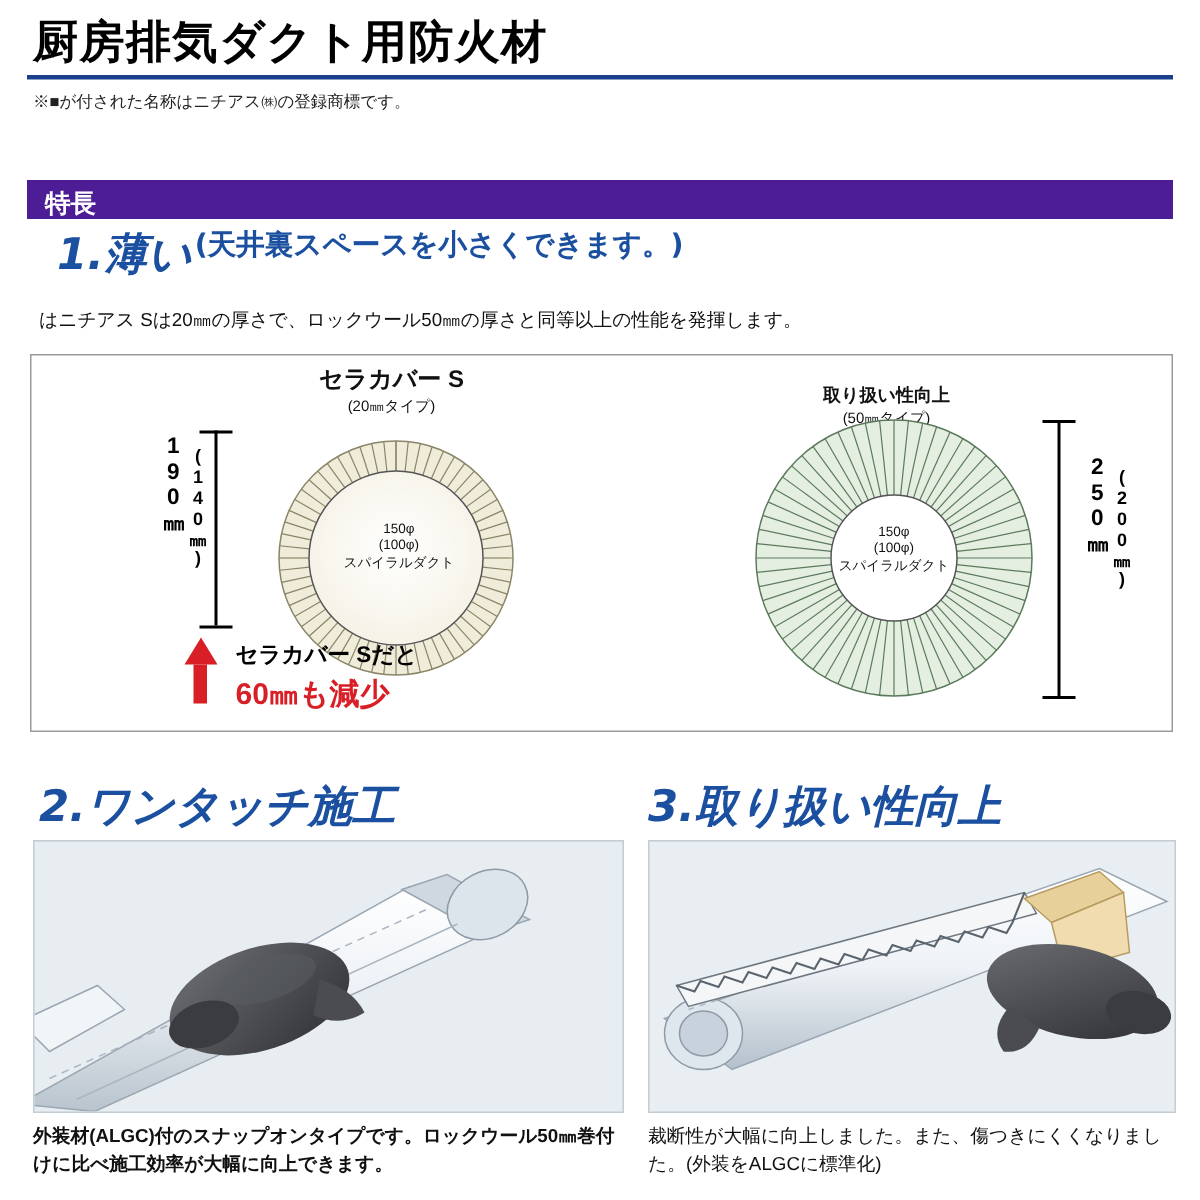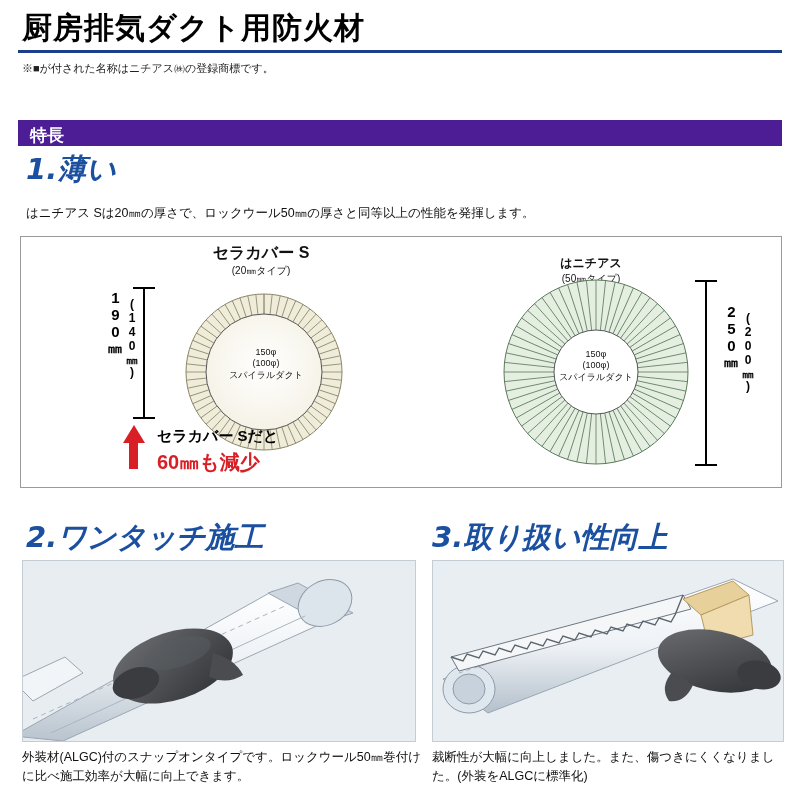--- a/index.html
+++ b/index.html
@@ -64,21 +64,21 @@
     left: 12px;
     top: 4px;
     color: #ffffff;
     font-size: 17px;
     font-weight: bold;
   }
 
   
   .point1-head {
     position: absolute;
-    left: 26px;
+    left: 38px;
     top: 150px;
     display: flex;
     align-items: flex-start;
   }
   .blue-head {
     color: #1b4fa0;
     font-size: 29px;
     font-weight: bold;
     font-style: italic;
     letter-spacing: 0px;
@@ -187,52 +187,53 @@
   }
   .photo2 { left: 22px; top: 560px; width: 392px; height: 180px; }
   .photo3 { left: 432px; top: 560px; width: 350px; height: 180px; }
 
   .cap {
     position: absolute;
     font-size: 12.5px;
     line-height: 1.5;
     color: #111;
   }
-  .cap2 { left: 22px; top: 748px; width: 400px; }
+  .cap2 { left: 22px; top: 748px; width: 400px; font-weight: bold; }
   .cap3 { left: 432px; top: 748px; width: 360px; }
 </style>
 </head>
 <body>
 
 <div class="page">
 
   <div class="main-title">厨房排気ダクト用防火材</div>
   <div class="title-rule"></div>
 
   <div class="notes">
     <div>※■が付された名称はニチアス㈱の登録商標です。</div>
   </div>
 
   <div class="section-band">
     <div class="label">特長</div>
   </div>
 
   <div class="point1-head">
     <span class="blue-head">1.薄い</span>
+    <span class="blue-head-sub">(天井裏スペースを小さくできます。)</span>
   </div>
   <div class="point1-desc">はニチアス Sは20㎜の厚さで、ロックウール50㎜の厚さと同等以上の性能を発揮します。</div>
 
   <div class="figbox">
 
     <div class="fig-cap" style="left:110px; top:6px; width:260px;">
       <div class="l1">セラカバー S</div>
       <div class="l2">(20㎜タイプ)</div>
     </div>
     <div class="fig-cap fig-cap-right" style="left:440px; top:18px; width:260px;">
-      <div class="l1">はニチアス</div>
+      <div class="l1">取り扱い性向上</div>
       <div class="l2">(50㎜タイプ)</div>
     </div>
 
     <svg width="230" height="175" viewBox="0 0 230 175" style="position:absolute;left:128px;top:48px;">
       <defs>
         <radialGradient id="gradCore" cx="50%" cy="45%" r="60%">
           <stop offset="0%" stop-color="#ffffff"></stop>
           <stop offset="100%" stop-color="#f4f1e4"></stop>
         </radialGradient>
       </defs>

